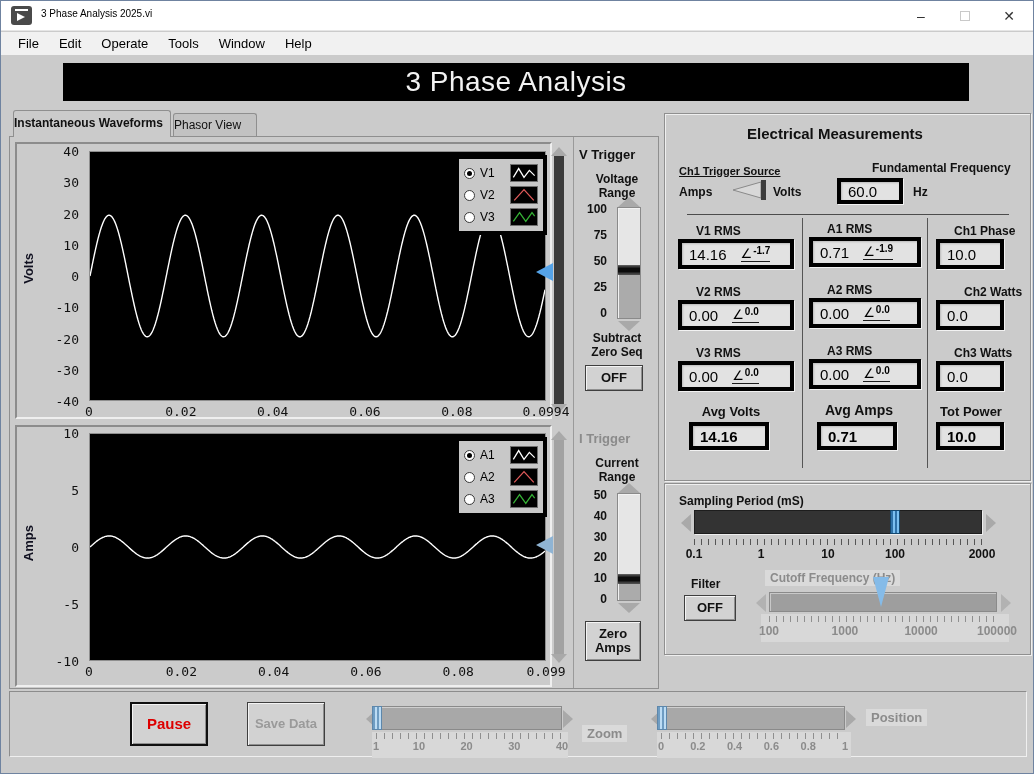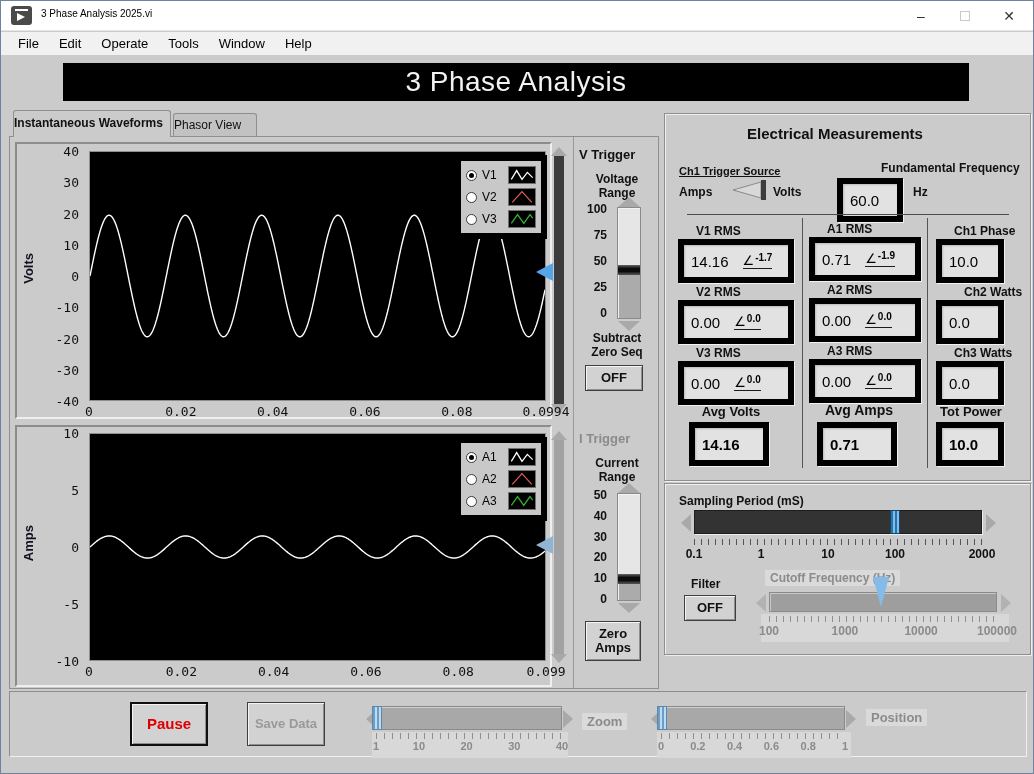--- a/index.html
+++ b/index.html
@@ -47,21 +47,21 @@
   #plot1 { left:88px; top:150px; width:457px; height:250px; }
   #plot2 { left:88px; top:432px; width:457px; height:228px; }
   .plot svg { width:100%; height:100%; display:block; }
   .ylab { position:absolute; writing-mode:vertical-rl; transform:rotate(180deg); font-weight:bold; font-size:13px; color:#101020; }
   .vscale { position:absolute; font-family:"DejaVu Sans Mono", monospace; font-size:13px; }
   .vscale .tick-label { position:absolute; right:4px; transform:translateY(-50%); white-space:nowrap; }
   .hscale { position:absolute; font-family:"DejaVu Sans Mono", monospace; font-size:13px; height:14px; }
   .hscale .tick-label { position:absolute; top:0; transform:translateX(-50%); white-space:nowrap; }
 
   
-  .legend { position:absolute; width:92px; background:#c8c8c8; border:6px solid #000000; padding:3px 5px; z-index:4; }
+  .legend { position:absolute; width:92px; background:#c8c8c8; border:4px solid #000000; padding:3px 5px; z-index:4; }
   #legend1 { left:454px; top:154px; }
   #legend2 { left:454px; top:436px; }
   .leg-row { display:flex; align-items:center; height:22px; gap:5px; }
   .radio { width:11px; height:11px; border-radius:50%; background:#fff; border:1px solid #3a3a3a; flex:0 0 auto; }
   .radio.sel:before { content:""; display:block; width:5px; height:5px; border-radius:50%; background:#000; margin:2px; }
   .leg-label { font-size:12px; color:#000; flex:1; }
   .leg-icon { width:28px; height:18px; background:#000; border:1px solid #707070; flex:0 0 auto; }
   .leg-icon svg { width:100%; height:100%; display:block; }
 
   
@@ -96,23 +96,23 @@
 
   
   .frame { position:absolute; border:1px solid #8f8f8f; box-shadow:inset 1px 1px 0 #efefef, 1px 1px 0 #efefef; }
   #meas { left:663px; top:112px; width:367px; height:368px; }
   #meas-title { position:absolute; left:30px; top:11px; width:280px; text-align:center; font-weight:bold; font-size:15px; }
   .small-bold { font-weight:bold; font-size:12px; }
   #ch1src-label { position:absolute; left:14px; top:51px; font-weight:bold; font-size:11px; text-decoration:underline; }
   #src-amps { position:absolute; left:14px; top:71px; }
   #src-switch { position:absolute; left:60px; top:66px; width:46px; height:20px; }
   #src-volts { position:absolute; left:108px; top:71px; }
-  #fund-label { position:absolute; left:169px; top:47px;padding-left:47px; }
-  .val-box { background:#e2e2e2; border:6px solid #000000; box-shadow:inset 1px 1px 2px #b9b9b9, 1px 1px 0 #f2f2f2;
-    display:flex; align-items:center; padding:16px 7px; font-size:15px; color:#000; }
+  #fund-label { position:absolute; left:160px; top:47px;padding-left:47px; }
+  .val-box { background:#e2e2e2; border:4px solid #000000; box-shadow:inset 1px 1px 2px #b9b9b9, 1px 1px 0 #f2f2f2;
+    display:flex; align-items:center; padding:8px 7px; font-size:15px; color:#000; }
   #fund-box { position:absolute; left:172px; top:64px; width:66px; height:26px; }
   #fund-unit { position:absolute; left:248px; top:71px; }
   #meas-divider { position:absolute; left:22px; top:100px; width:322px; height:1px; background:#4c4c4c; }
   .col-sep { position:absolute; top:104px; width:1px; height:250px; background:#555; }
   .cell-label { position:absolute; font-weight:bold; font-size:12px;margin-left:17px; }
   .meas-box { position:absolute; height:30px; }
   .angle { display:flex; align-items:center; margin-left:14px; border-bottom:1px solid #1c1c1c; padding-bottom:1px; }
   .ang-sym { font-size:13px; line-height:1; }
   .ang-val { font-size:10px; font-weight:bold; margin-left:1px; position:relative; top:-3px; }
   .avg-label { position:absolute; font-weight:bold; font-size:13px; text-align:center; }
@@ -471,21 +471,21 @@
 
   <div id="bottombar">
     <div class="lv-btn" id="pause-btn">Pause</div>
     <div class="lv-btn" id="save-btn" style="width:78px; white-space:pre-line;">Save Data</div>
 
     <div class="hsl-arrow-l" style="left:356px; top:18px;"></div>
     <div class="bb-track" style="left:366px; width:186px;">
       <div class="bb-handle" style="left: 0%;"></div>
     </div>
     <div class="hsl-arrow-r" style="left:553px; top:18px;"></div>
-    <div class="chip" style="left:572px; top:21px; font-size:13px;">Zoom</div>
+    <div class="chip" style="left:572px; top:33px; font-size:13px;">Zoom</div>
     <div class="bb-tickzone" style="left:362px; top:40px; width:196px;"></div>
     <div class="tickstrip" style="left:366px; top:41px; width:186px; background:repeating-linear-gradient(90deg,#8f8f8f 0 1px,transparent 1px 8px);"></div>
     <div class="hscale scale-bold dim" style="left:366px; top:48px; width:186px; font-size:11px; font-family:'Liberation Sans',sans-serif;">
         <span class="tick-label" style="left: 0%;">1</span>
         <span class="tick-label" style="left: 23.1%;">10</span>
         <span class="tick-label" style="left: 48.7%;">20</span>
         <span class="tick-label" style="left: 74.4%;">30</span>
         <span class="tick-label" style="left: 100%;">40</span>
       </div>
 

